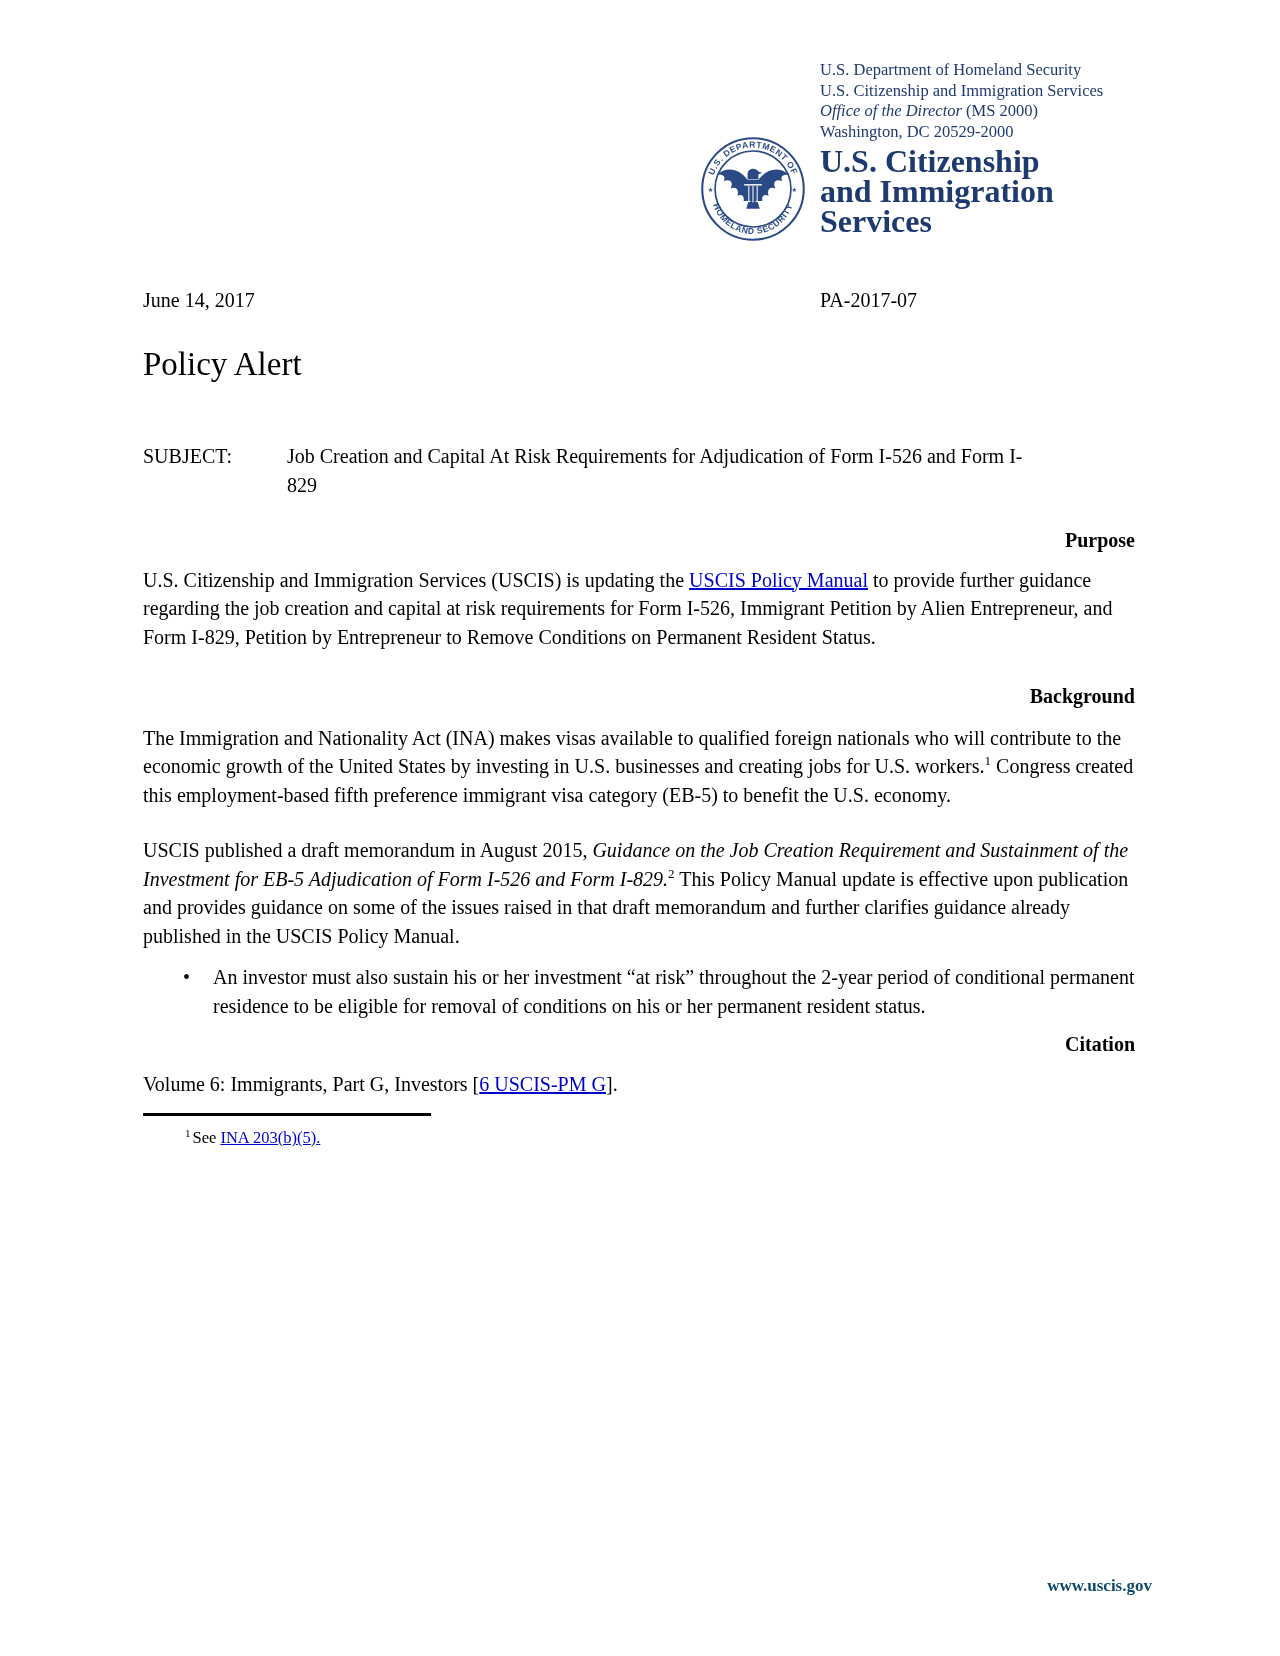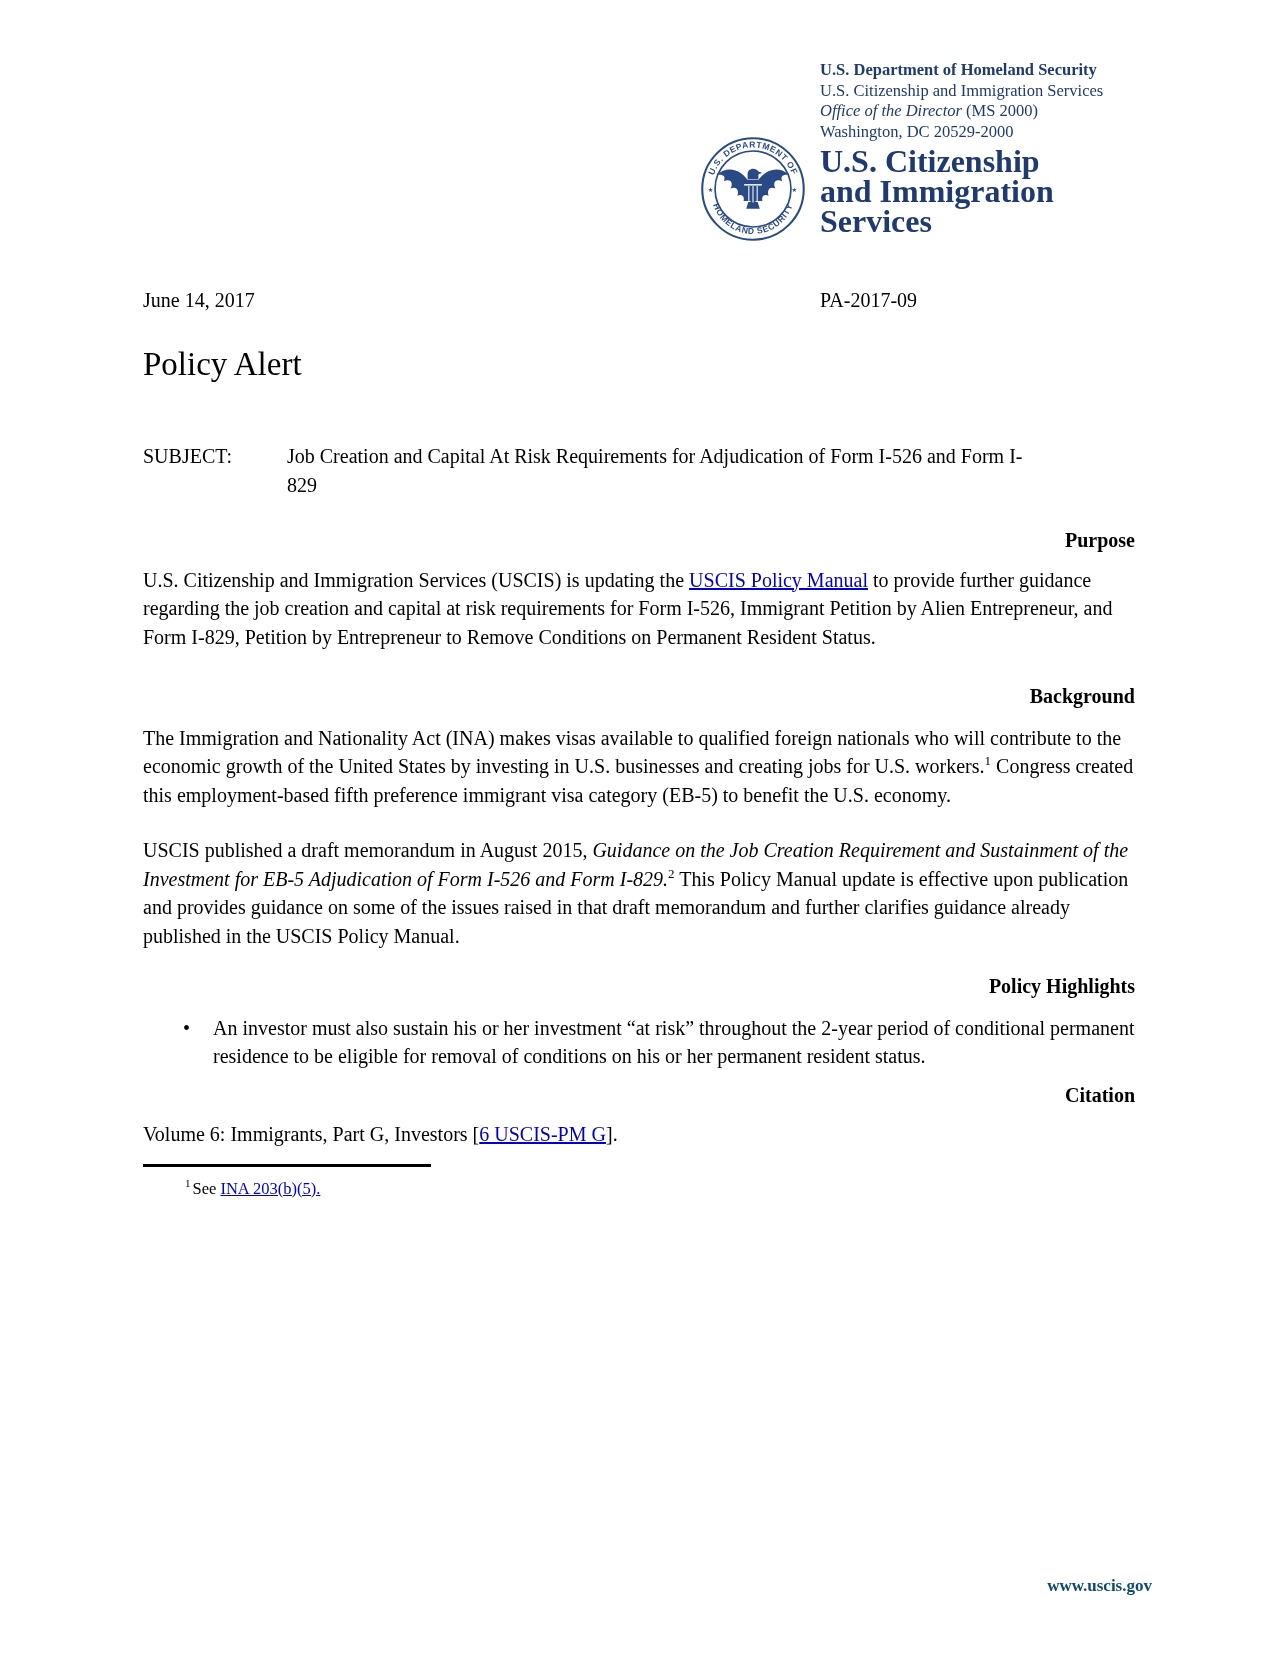--- a/index.html
+++ b/index.html
@@ -12,21 +12,21 @@
     color:#000000;
     overflow:hidden;
     margin:0 auto;
   }
   
   .address-block {
     position:absolute; left:820px; top:60px;
     font-size:16.5px; line-height:20.5px;
     color:#1f3a70;
   }
-  .address-line1 { font-weight:bold; }
+  .address-line1 { font-weight:normal; }
   .address-italic { font-style:italic; }
   .seal {
     position:absolute; left:701px; top:137px;
     width:104px; height:104px;
   }
   .seal-ring-text {
     font-family:"Liberation Sans","DejaVu Sans",sans-serif;
     font-size:8.2px; font-weight:bold; letter-spacing:0.6px;
     fill:#2a4a85;
   }
@@ -122,38 +122,37 @@
   <div class="wordmark">
     <div>U.S. Citizenship</div>
     <div>and Immigration</div>
     <div>Services</div>
   </div>
 
   <div class="content">
 
     <div class="dateline">
       <span>June 14, 2017</span>
-      <span class="alert-number">PA-2017-09</span>
+      <span class="alert-number">PA-2017-07</span>
     </div>
 
     <h1 class="doc-title">Policy Alert</h1>
 
     <div class="subject-row">
       <div class="subject-label">SUBJECT:</div>
       <div class="subject-text">Job Creation and Capital At Risk Requirements for Adjudication of Form I-526 and Form I-829</div>
     </div>
 
     <h2 class="sec-heading h-purpose">Purpose</h2>
     <p class="body-para p-purpose"><span>U.S. Citizenship and Immigration Services (USCIS) is updating the </span><a class="doc-link" href="#">USCIS Policy Manual</a><span> to provide further guidance regarding the job creation and capital at risk requirements for Form I-526, Immigrant Petition by Alien Entrepreneur, and Form I-829, Petition by Entrepreneur to Remove Conditions on Permanent Resident Status.</span></p>
 
     <h2 class="sec-heading h-background">Background</h2>
     <p class="body-para p-bg1"><span>The Immigration and Nationality Act (INA) makes visas available to qualified foreign nationals who will contribute to the economic growth of the United States by investing in U.S. businesses and creating jobs for U.S. workers.</span><sup>1</sup><span> Congress created this employment-based fifth preference immigrant visa category (EB-5) to benefit the U.S. economy.</span></p>
     <p class="body-para p-bg2"><span>USCIS published a draft memorandum in August 2015, </span><em>Guidance on the Job Creation Requirement and Sustainment of the Investment for EB-5 Adjudication of Form I-526 and Form I-829.</em><sup>2</sup><span> This Policy Manual update is effective upon publication and provides guidance on some of the issues raised in that draft memorandum and further clarifies guidance already published in the USCIS Policy Manual.</span></p>
 
-    <h2 class="sec-heading h-highlights">Policy Highlights</h2>
     <ul class="highlights">
       <li class="bullet-2">An investor must also sustain his or her investment “at risk” throughout the 2-year period of conditional permanent residence to be eligible for removal of conditions on his or her permanent resident status.</li>
     </ul>
 
     <h2 class="sec-heading h-citation">Citation</h2>
     <p class="body-para p-citation"><span>Volume 6: Immigrants, Part G, Investors [</span><a class="doc-link" href="#">6 USCIS-PM G</a><span>].</span></p>
 
     <hr class="fn-rule">
     <div class="footnotes">
       <div class="footnote"><sup>1</sup><span><span>See </span><a class="doc-link" href="#">INA 203(b)(5).</a></span></div>

